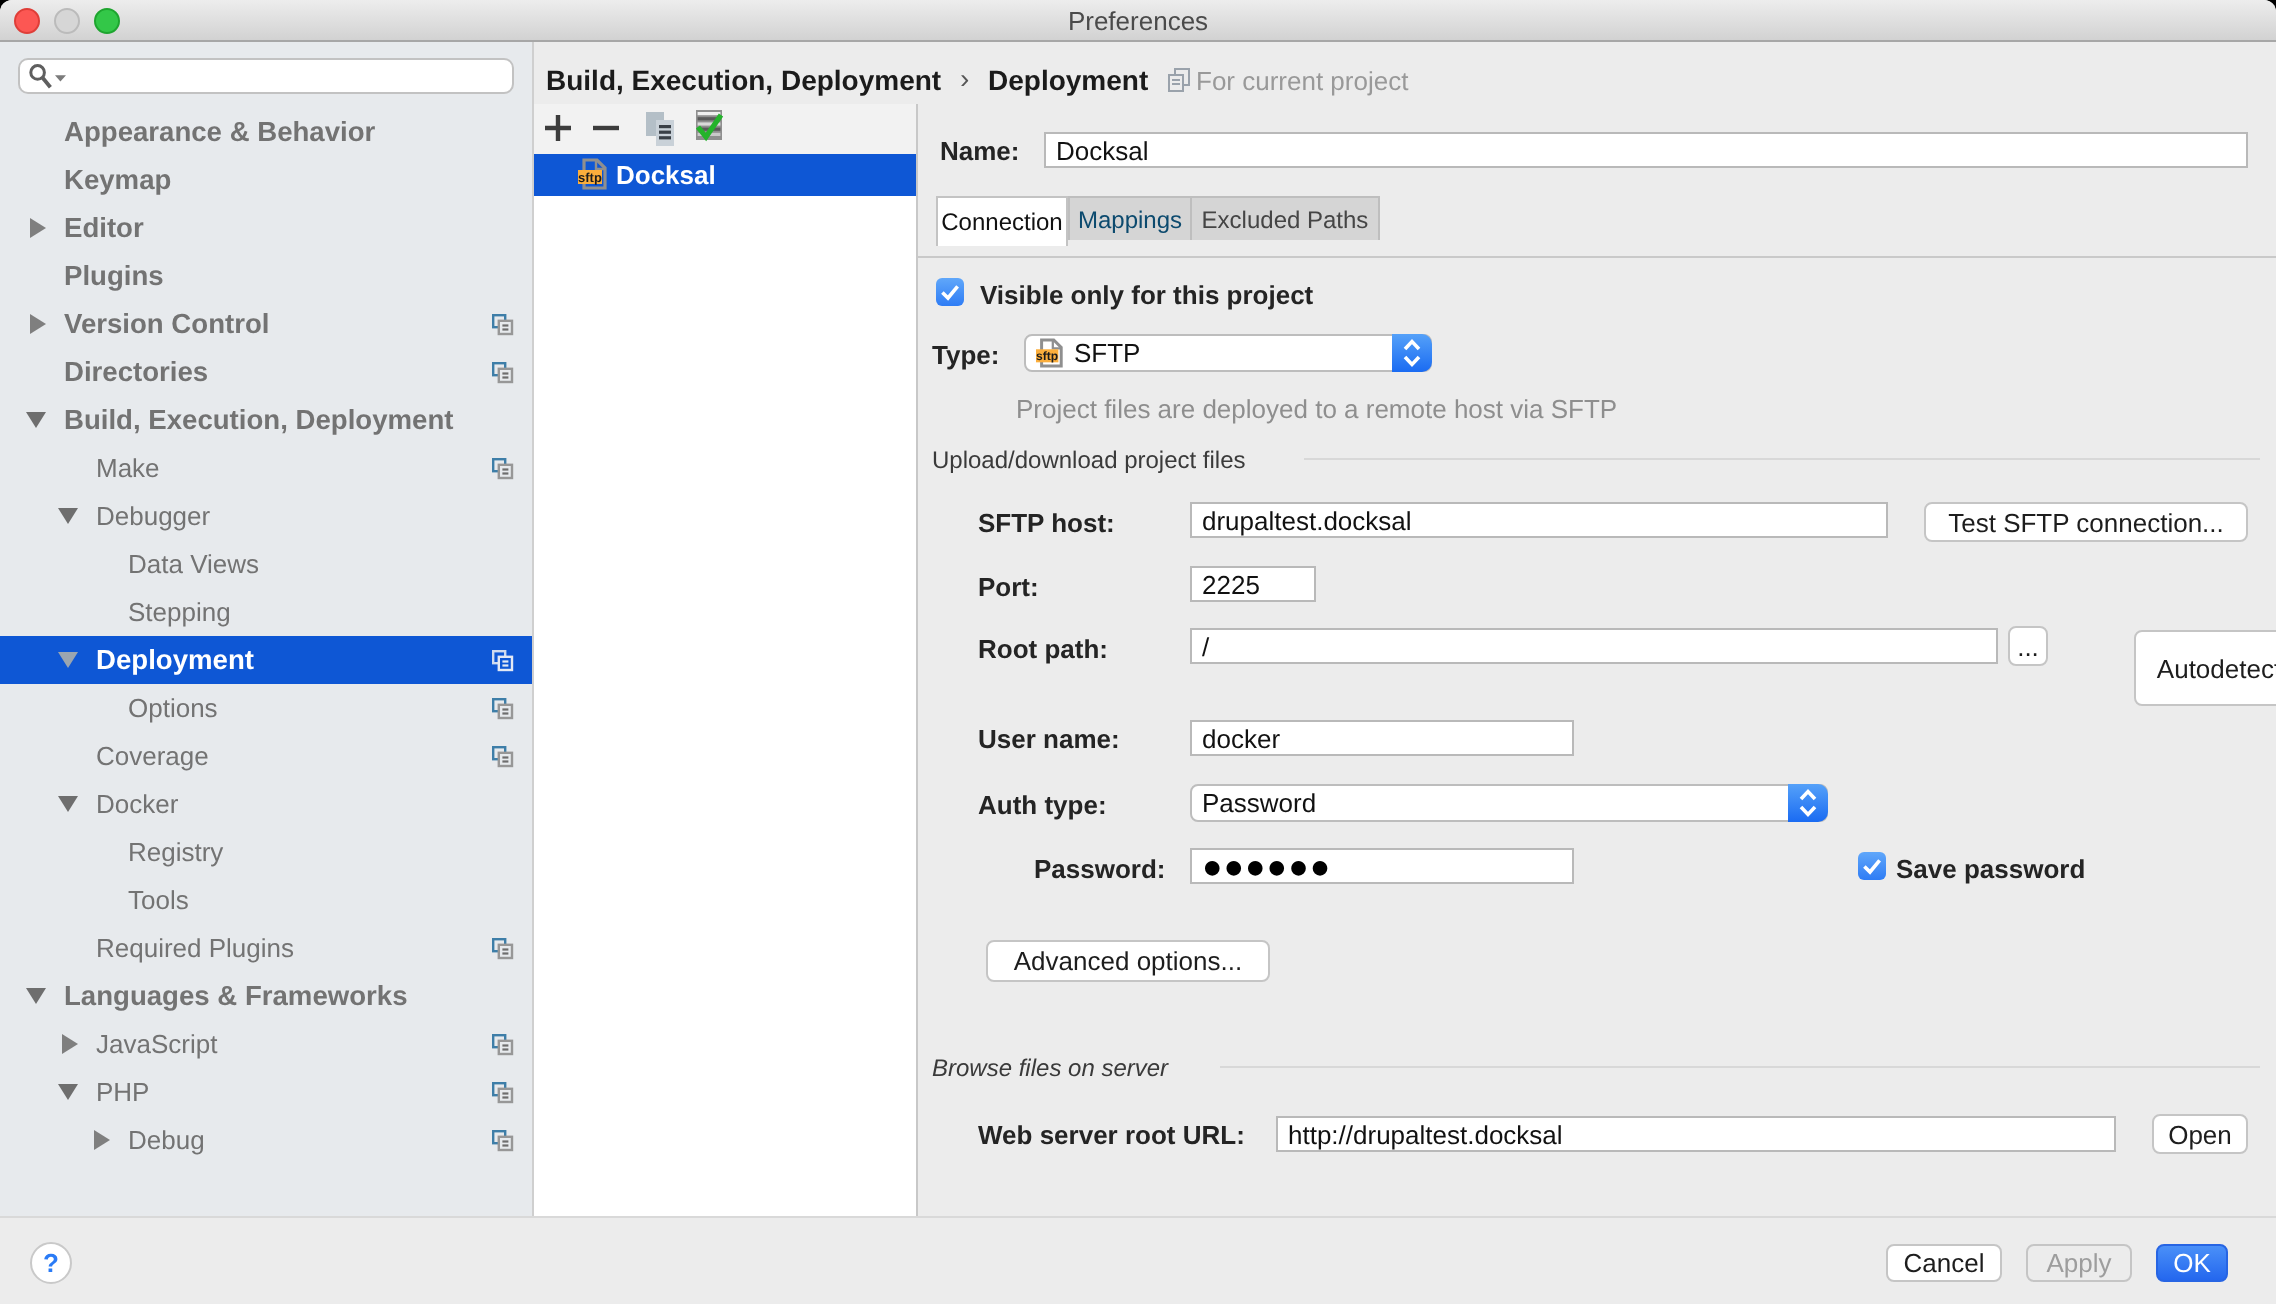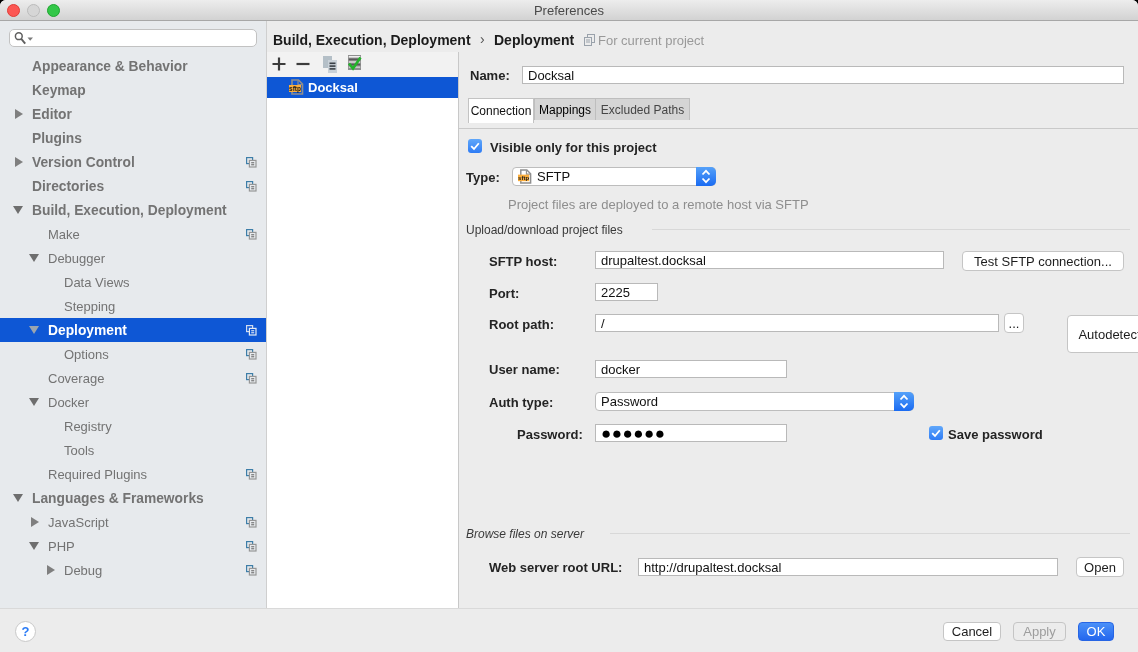--- a/index.html
+++ b/index.html
@@ -248,21 +248,21 @@
         <text x="6" y="12" font-size="6.5" font-weight="bold" fill="#1c1c1c" text-anchor="middle" font-family="Liberation Sans">sftp</text>
       </svg>
       <span style="position:absolute;left:41px;top:3px;">Docksal</span>
     </div>
   </div>
 
   <div id="right">
     <label class="fl" style="left:11px;top:16px;">Name:</label>
     <div class="field" style="left:63px;top:14px;width:602px;height:18px;">Docksal</div>
 
-    <div class="tab" style="left:75px;width:62px;top:46px;height:22px;background:#D5D5D5;border:1px solid #BEBEBE;border-bottom:none;color:#000000;">Mappings</div>
+    <div class="tab" style="left:75px;width:62px;top:46px;height:22px;background:#D5D5D5;border:1px solid #BEBEBE;border-bottom:none;color:#0c4a6e;">Mappings</div>
     <div class="tab" style="left:137px;width:94px;top:46px;height:22px;background:#D5D5D5;border:1px solid #BEBEBE;border-left:none;border-bottom:none;color:#454545;">Excluded Paths</div>
     <div class="tab" style="left:9px;width:66px;top:46px;height:25px;background:#fff;border:1px solid #C3C3C3;border-bottom:none;color:#111;">Connection</div>
     <div class="grpline" style="left:0;top:76px;width:679px;background:#C9C9C9;"></div>
 
     <div class="cb" style="left:9px;top:87px;">
         <svg width="14" height="14" viewBox="0 0 14 14" style="position:absolute;left:0;top:0;">
           <path d="M3.2 7.2 L6 10 L10.8 4.2" fill="none" stroke="#fff" stroke-width="1.8"></path>
         </svg>
       </div>
     <label class="fl" style="left:31px;top:88px;">Visible only for this project</label>
@@ -315,20 +315,21 @@
 
     <label class="fl" style="left:30px;top:375px;padding-left:28px;">Password:</label>
     <div class="field" style="left:136px;top:372px;width:192px;height:18px;font-size:17px;letter-spacing:0.5px;color:#000;padding-top:1px;">●●●●●●</div>
     <div class="cb" style="left:470px;top:374px;">
         <svg width="14" height="14" viewBox="0 0 14 14" style="position:absolute;left:0;top:0;">
           <path d="M3.2 7.2 L6 10 L10.8 4.2" fill="none" stroke="#fff" stroke-width="1.8"></path>
         </svg>
       </div>
     <label class="fl" style="left:489px;top:375px;">Save password</label>
 
+    <div class="btn" style="left:34px;top:418px;width:142px;height:21px;">Advanced options...</div>
 
     <div class="grphead" style="left:7px;top:475px;font-style:italic;">Browse files on server</div>
     <div class="grpline" style="left:151px;top:481px;width:520px;"></div>
 
     <label class="fl" style="left:30px;top:508px;">Web server root URL:</label>
     <div class="field" style="left:179px;top:506px;width:420px;height:18px;">http://drupaltest.docksal</div>
     <div class="btn" style="left:617px;top:505px;width:48px;height:20px;">Open</div>
   </div>
 
   <div id="bottom">

